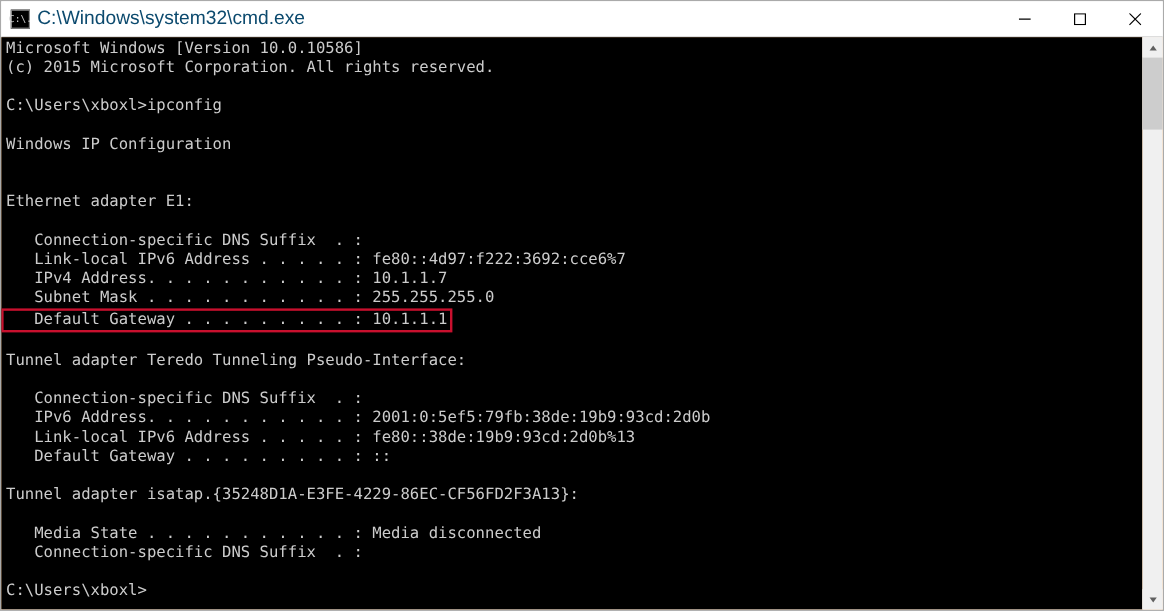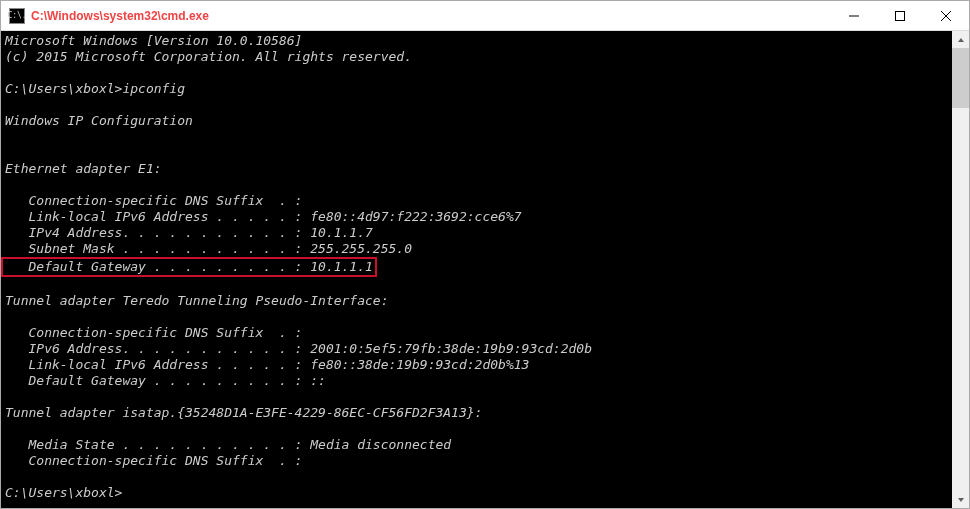--- a/index.html
+++ b/index.html
@@ -30,42 +30,40 @@
     justify-content: center;
   }
   .titlebar .app-icon span {
     color: #ccc;
     font-size: 8px;
     font-family: Consolas, monospace;
     line-height: 1;
   }
   .titlebar .title {
     flex: 1;
-    font-size: 12px;
-    color: #ef4444;
-    font-weight: bold;
+    font-size: 16px;
+    color: #0c4a6e;
   }
   .titlebar .controls {
     display: flex;
     height: 100%;
   }
   .titlebar .ctrl {
     width: 46px;
     height: 100%;
     display: flex;
     align-items: center;
     justify-content: center;
     font-size: 10px;
     color: #000;
   }
   .terminal-wrap {
     display: flex;
     height: calc(100% - 30px);
     background: #fdba74;
-    font-style: italic;
   }
   .terminal {
     flex: 1;
     background: #000;
     color: #cccccc;
     font-family: Consolas, "Lucida Console", monospace;
     font-size: 13px;
     line-height: 16px;
     padding: 2px 4px;
     white-space: pre;

